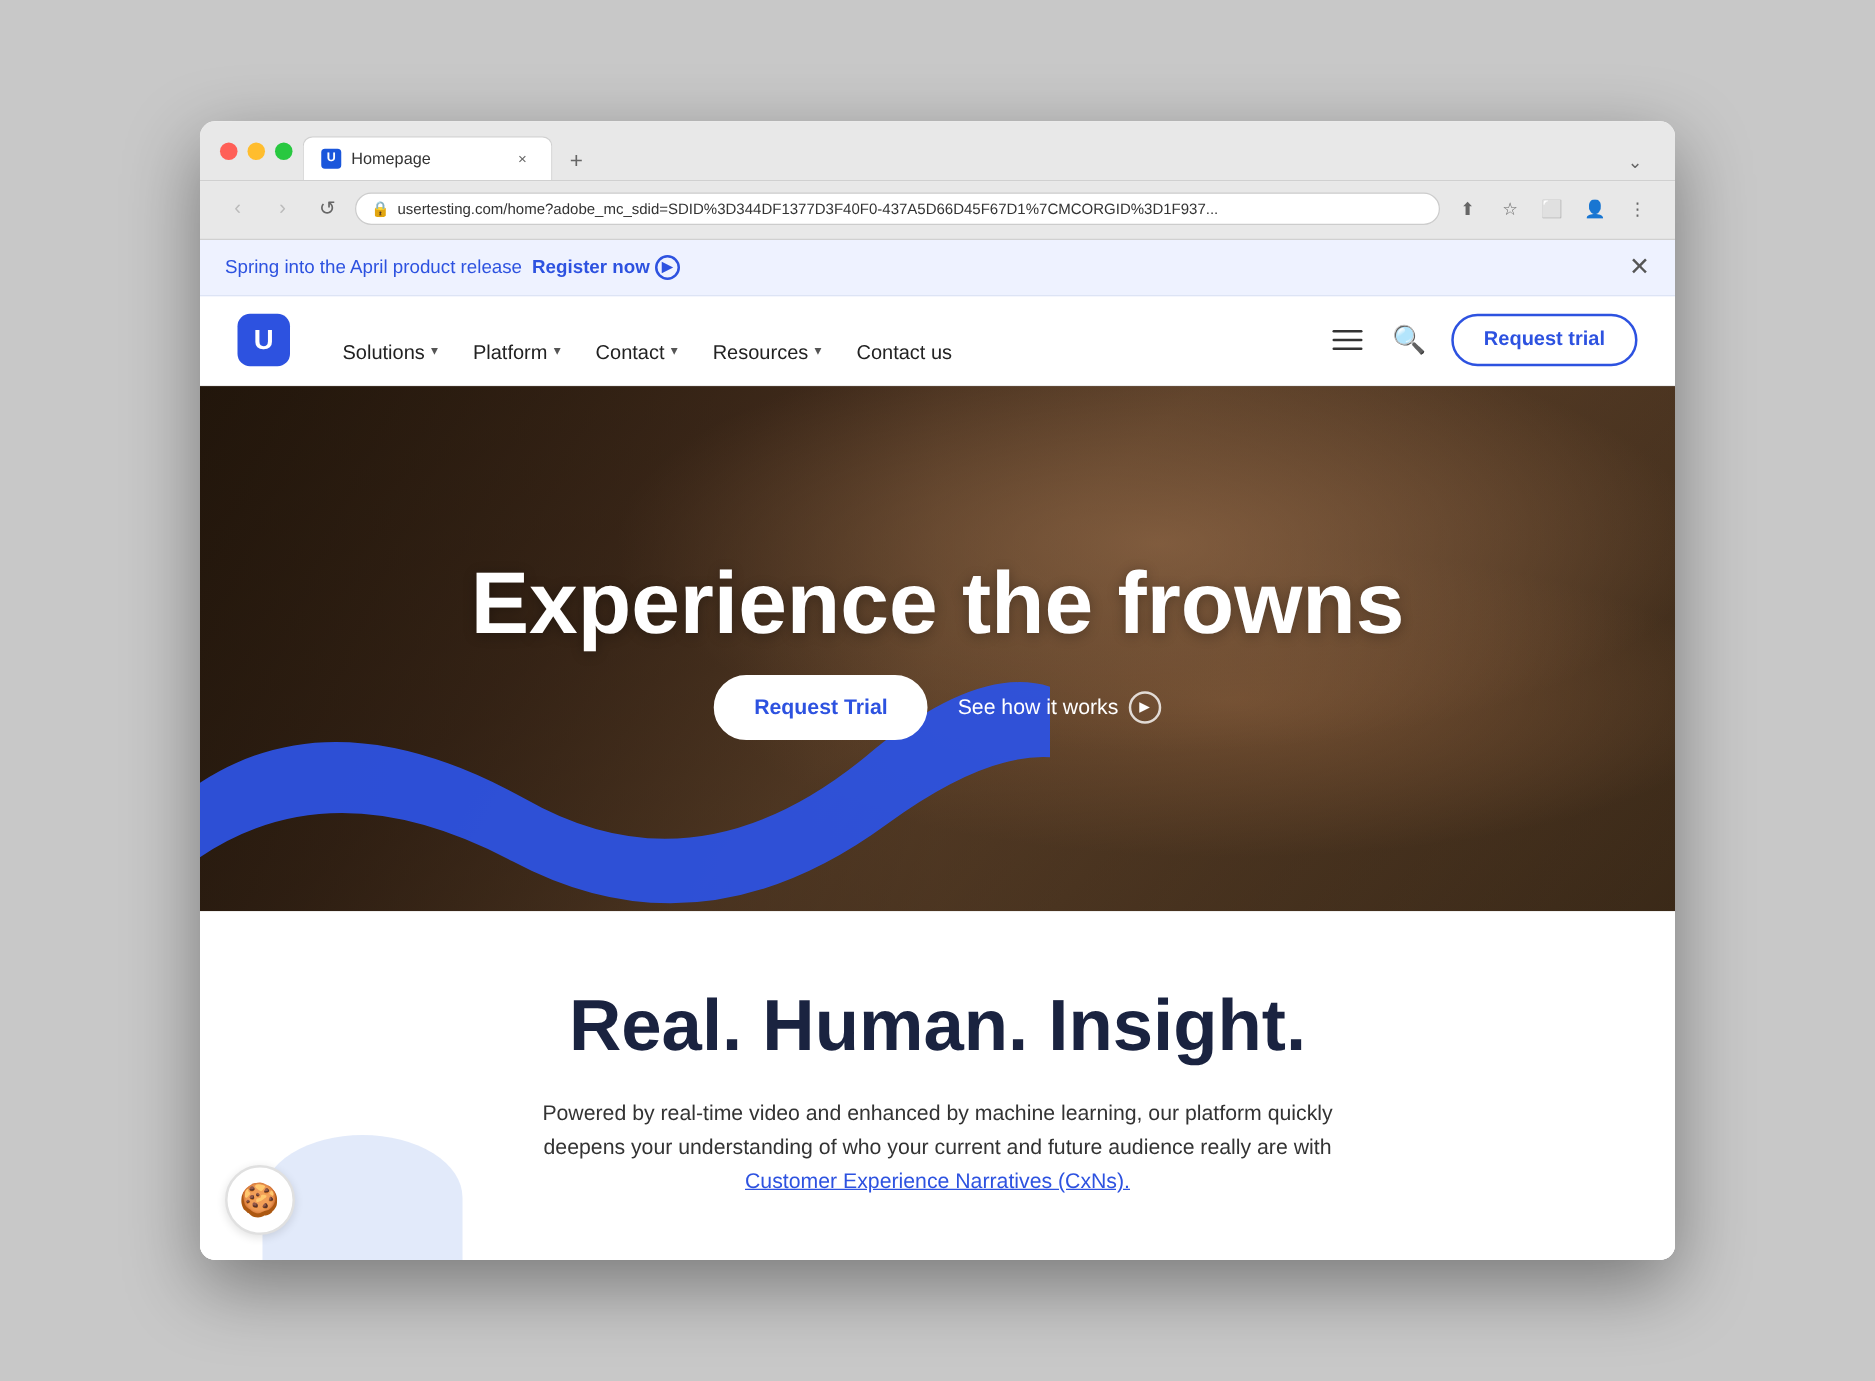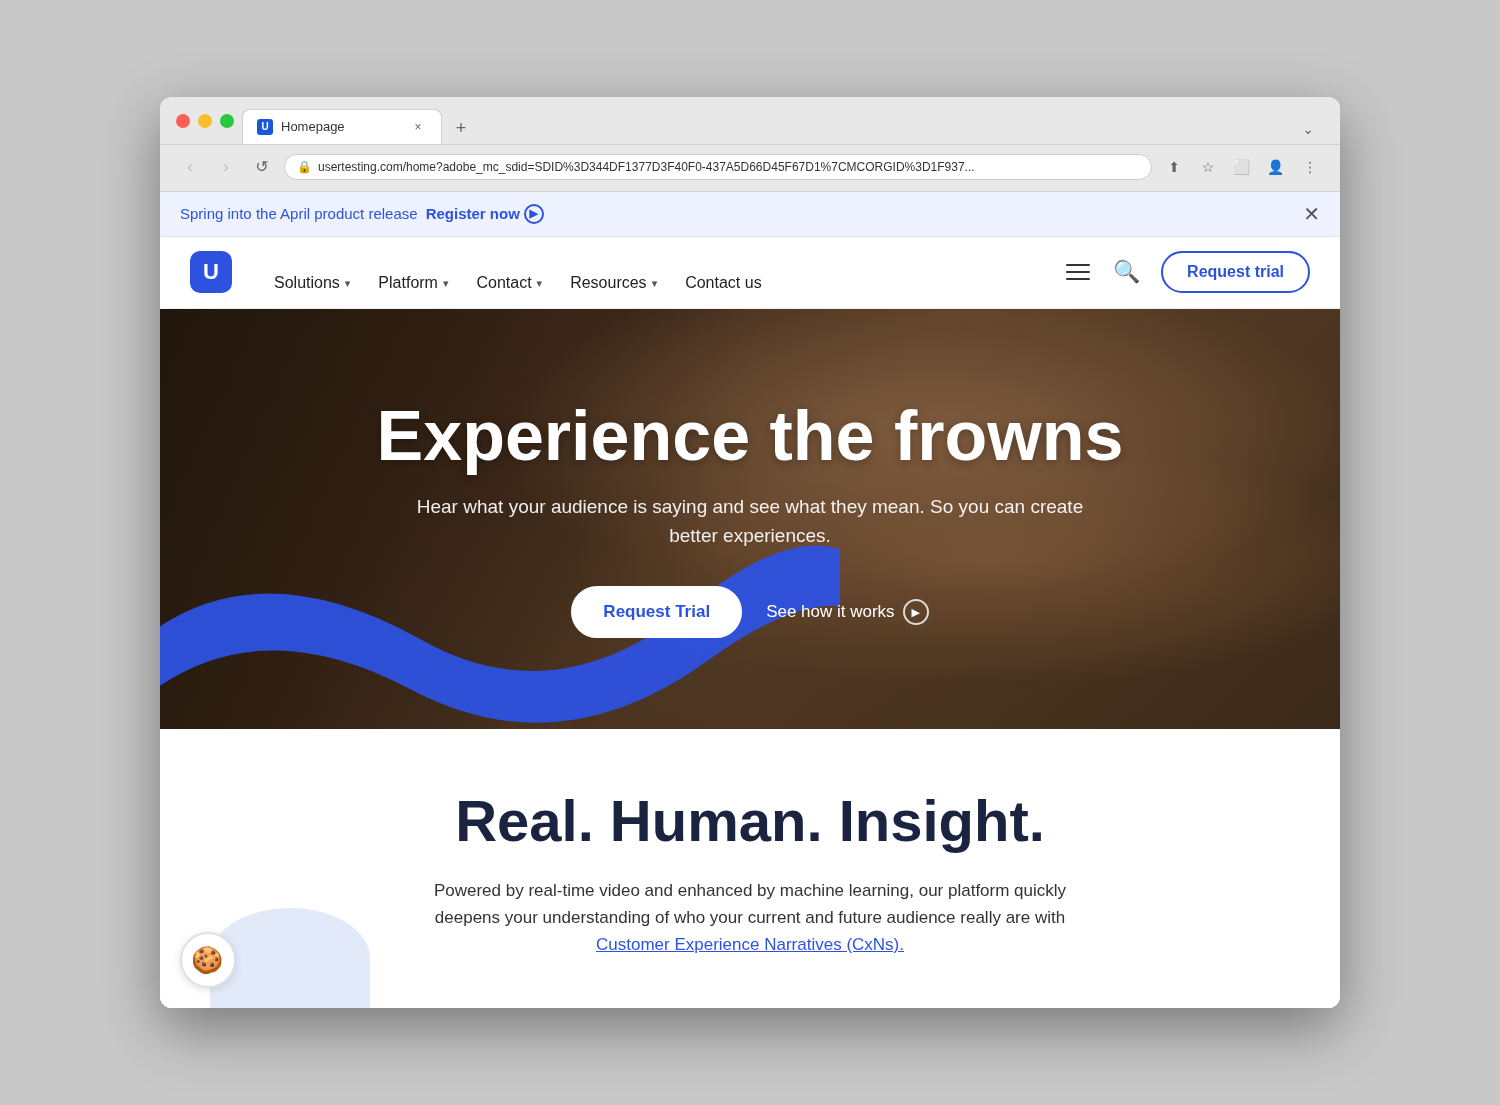--- a/index.html
+++ b/index.html
@@ -266,21 +266,20 @@
       gap: 28px;
       flex: 1;
     }
 
     .nav-item {
       font-size: 16px;
       color: #222;
       font-weight: 500;
       cursor: pointer;
       display: flex;
-      align-items: center;
       gap: 5px;
       white-space: nowrap;
       margin-top: 22px;
     }
 
     .nav-chevron {
       font-size: 11px;
       color: #555;
     }
 
@@ -602,21 +601,20 @@
     <section class="hero">
       <div class="hero-photo"></div>
       <div class="hero-bg"></div>
 
       <svg class="hero-swoosh" viewBox="0 0 700 300" fill="none" xmlns="http://www.w3.org/2000/svg">
         <path d="M-20 200 Q100 80 280 180 Q420 260 560 140 Q660 60 720 100 L740 160 Q680 120 570 200 Q420 310 270 230 Q100 140 -20 260 Z" fill="#2d52e0" opacity="0.95"></path>
       </svg>
 
       <div class="hero-content">
         <h1 class="hero-title">Experience the frowns</h1>
-        <p class="hero-subtitle">Hear what your audience is saying and see what they mean. So you can create better experiences.</p>
         <div class="hero-actions">
           <button class="hero-cta-btn">Request Trial</button>
           <div class="hero-how-link">
             <span>See how it works</span>
             <span class="play-circle">▶</span>
           </div>
         </div>
       </div>
     </section>
 

